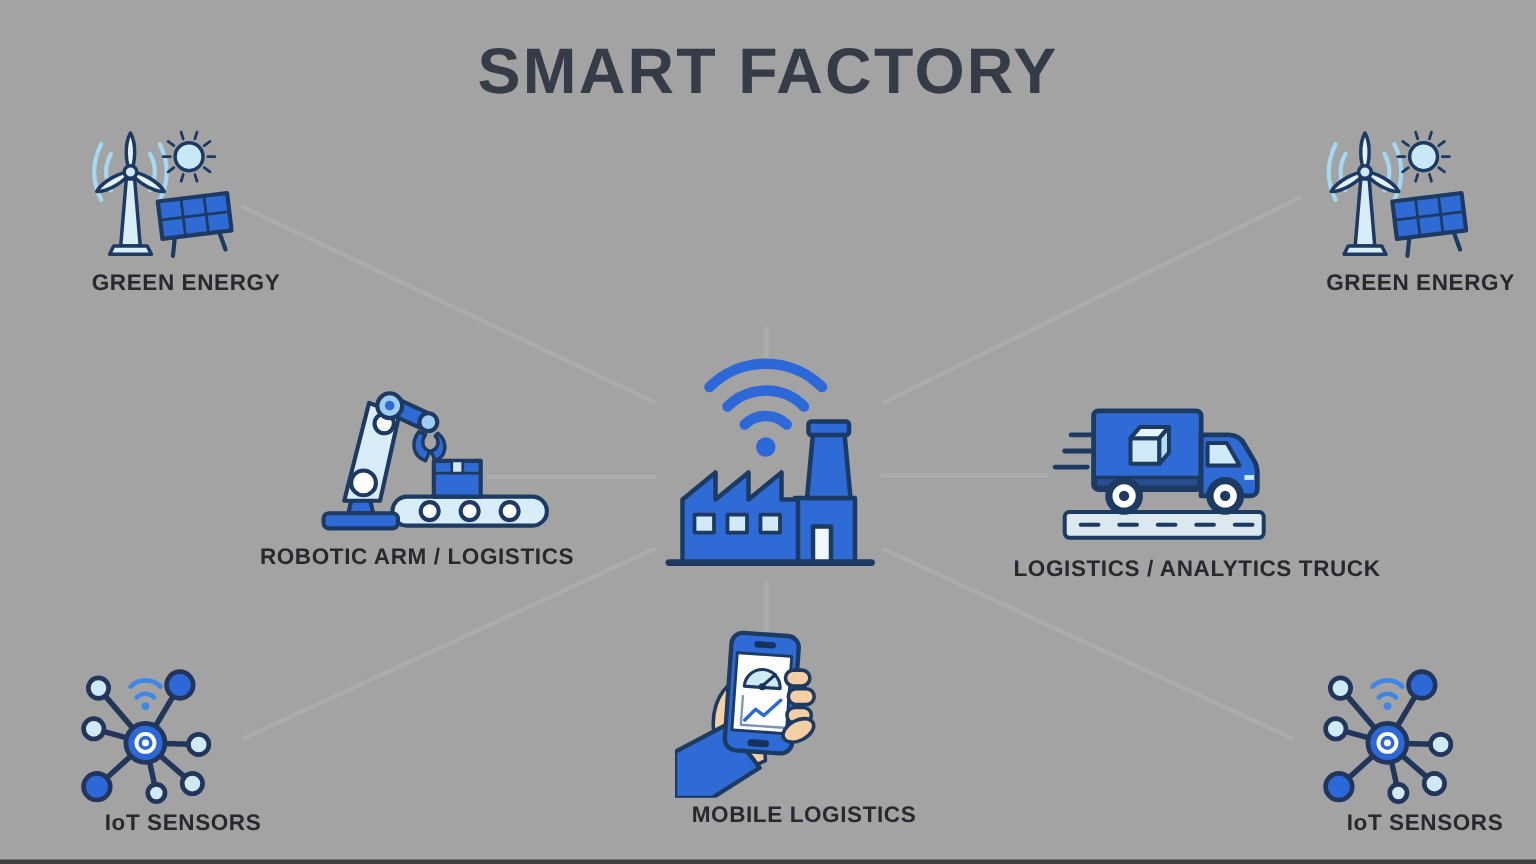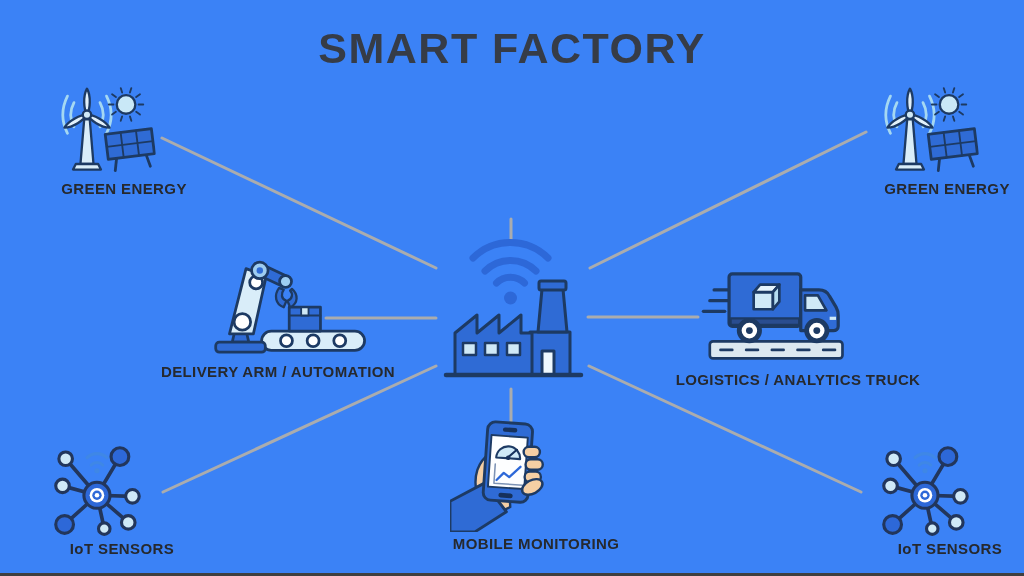--- a/index.html
+++ b/index.html
@@ -1,18 +1,18 @@
 <!DOCTYPE html>
 <html><head>
 <meta charset="utf-8">
 <style>
   html,body{margin:0;padding:0;background:#e8e8e8;}
   .canvas{
     position:relative;width:1024px;height:576px;overflow:hidden;
-    background:#3b82f6;
+    background:#a3a3a3;
     font-family:"Liberation Sans","DejaVu Sans",sans-serif;
   }
   .title{
     position:absolute;top:24px;left:0;width:100%;margin:0;
     text-align:center;font-size:43px;font-weight:800;letter-spacing:1.5px;
     color:#363c47;
   }
   .connectors{position:absolute;left:0;top:0;width:1024px;height:576px;}
   .connectors line{stroke:#aaacae;stroke-width:3;stroke-linecap:round;}
   .node{position:absolute;display:flex;flex-direction:column;align-items:center;}
@@ -272,42 +272,42 @@
     <svg class="icon" width="112" height="93" viewBox="0 0 120 100">
         <use href="#sym-green"></use>
       </svg>
     <div class="label">GREEN ENERGY</div>
   </div>
 
   <div class="node n3">
     <svg class="icon" width="170" height="106" viewBox="0 0 185 115">
         <use href="#sym-robot"></use>
       </svg>
-    <div class="label">DELIVERY ARM / AUTOMATION</div>
+    <div class="label">ROBOTIC ARM / LOGISTICS</div>
   </div>
 
   <div class="node n4">
     <svg class="icon" width="150" height="107" viewBox="0 0 140 100">
         <use href="#sym-truck"></use>
       </svg>
     <div class="label">LOGISTICS / ANALYTICS TRUCK</div>
   </div>
 
   <div class="node n5">
     <svg class="icon" width="96" height="96" viewBox="0 0 92 92">
         <use href="#sym-iot"></use>
       </svg>
     <div class="label">IoT SENSORS</div>
   </div>
 
   <div class="node n6">
     <svg class="icon" width="110" height="115" viewBox="0 0 115 120">
         <use href="#sym-mobile"></use>
       </svg>
-    <div class="label">MOBILE MONITORING</div>
+    <div class="label">MOBILE LOGISTICS</div>
   </div>
 
   <div class="node n7">
     <svg class="icon" width="96" height="96" viewBox="0 0 92 92">
         <use href="#sym-iot"></use>
       </svg>
     <div class="label">IoT SENSORS</div>
   </div>
 
   <div class="bottom-line"></div>

